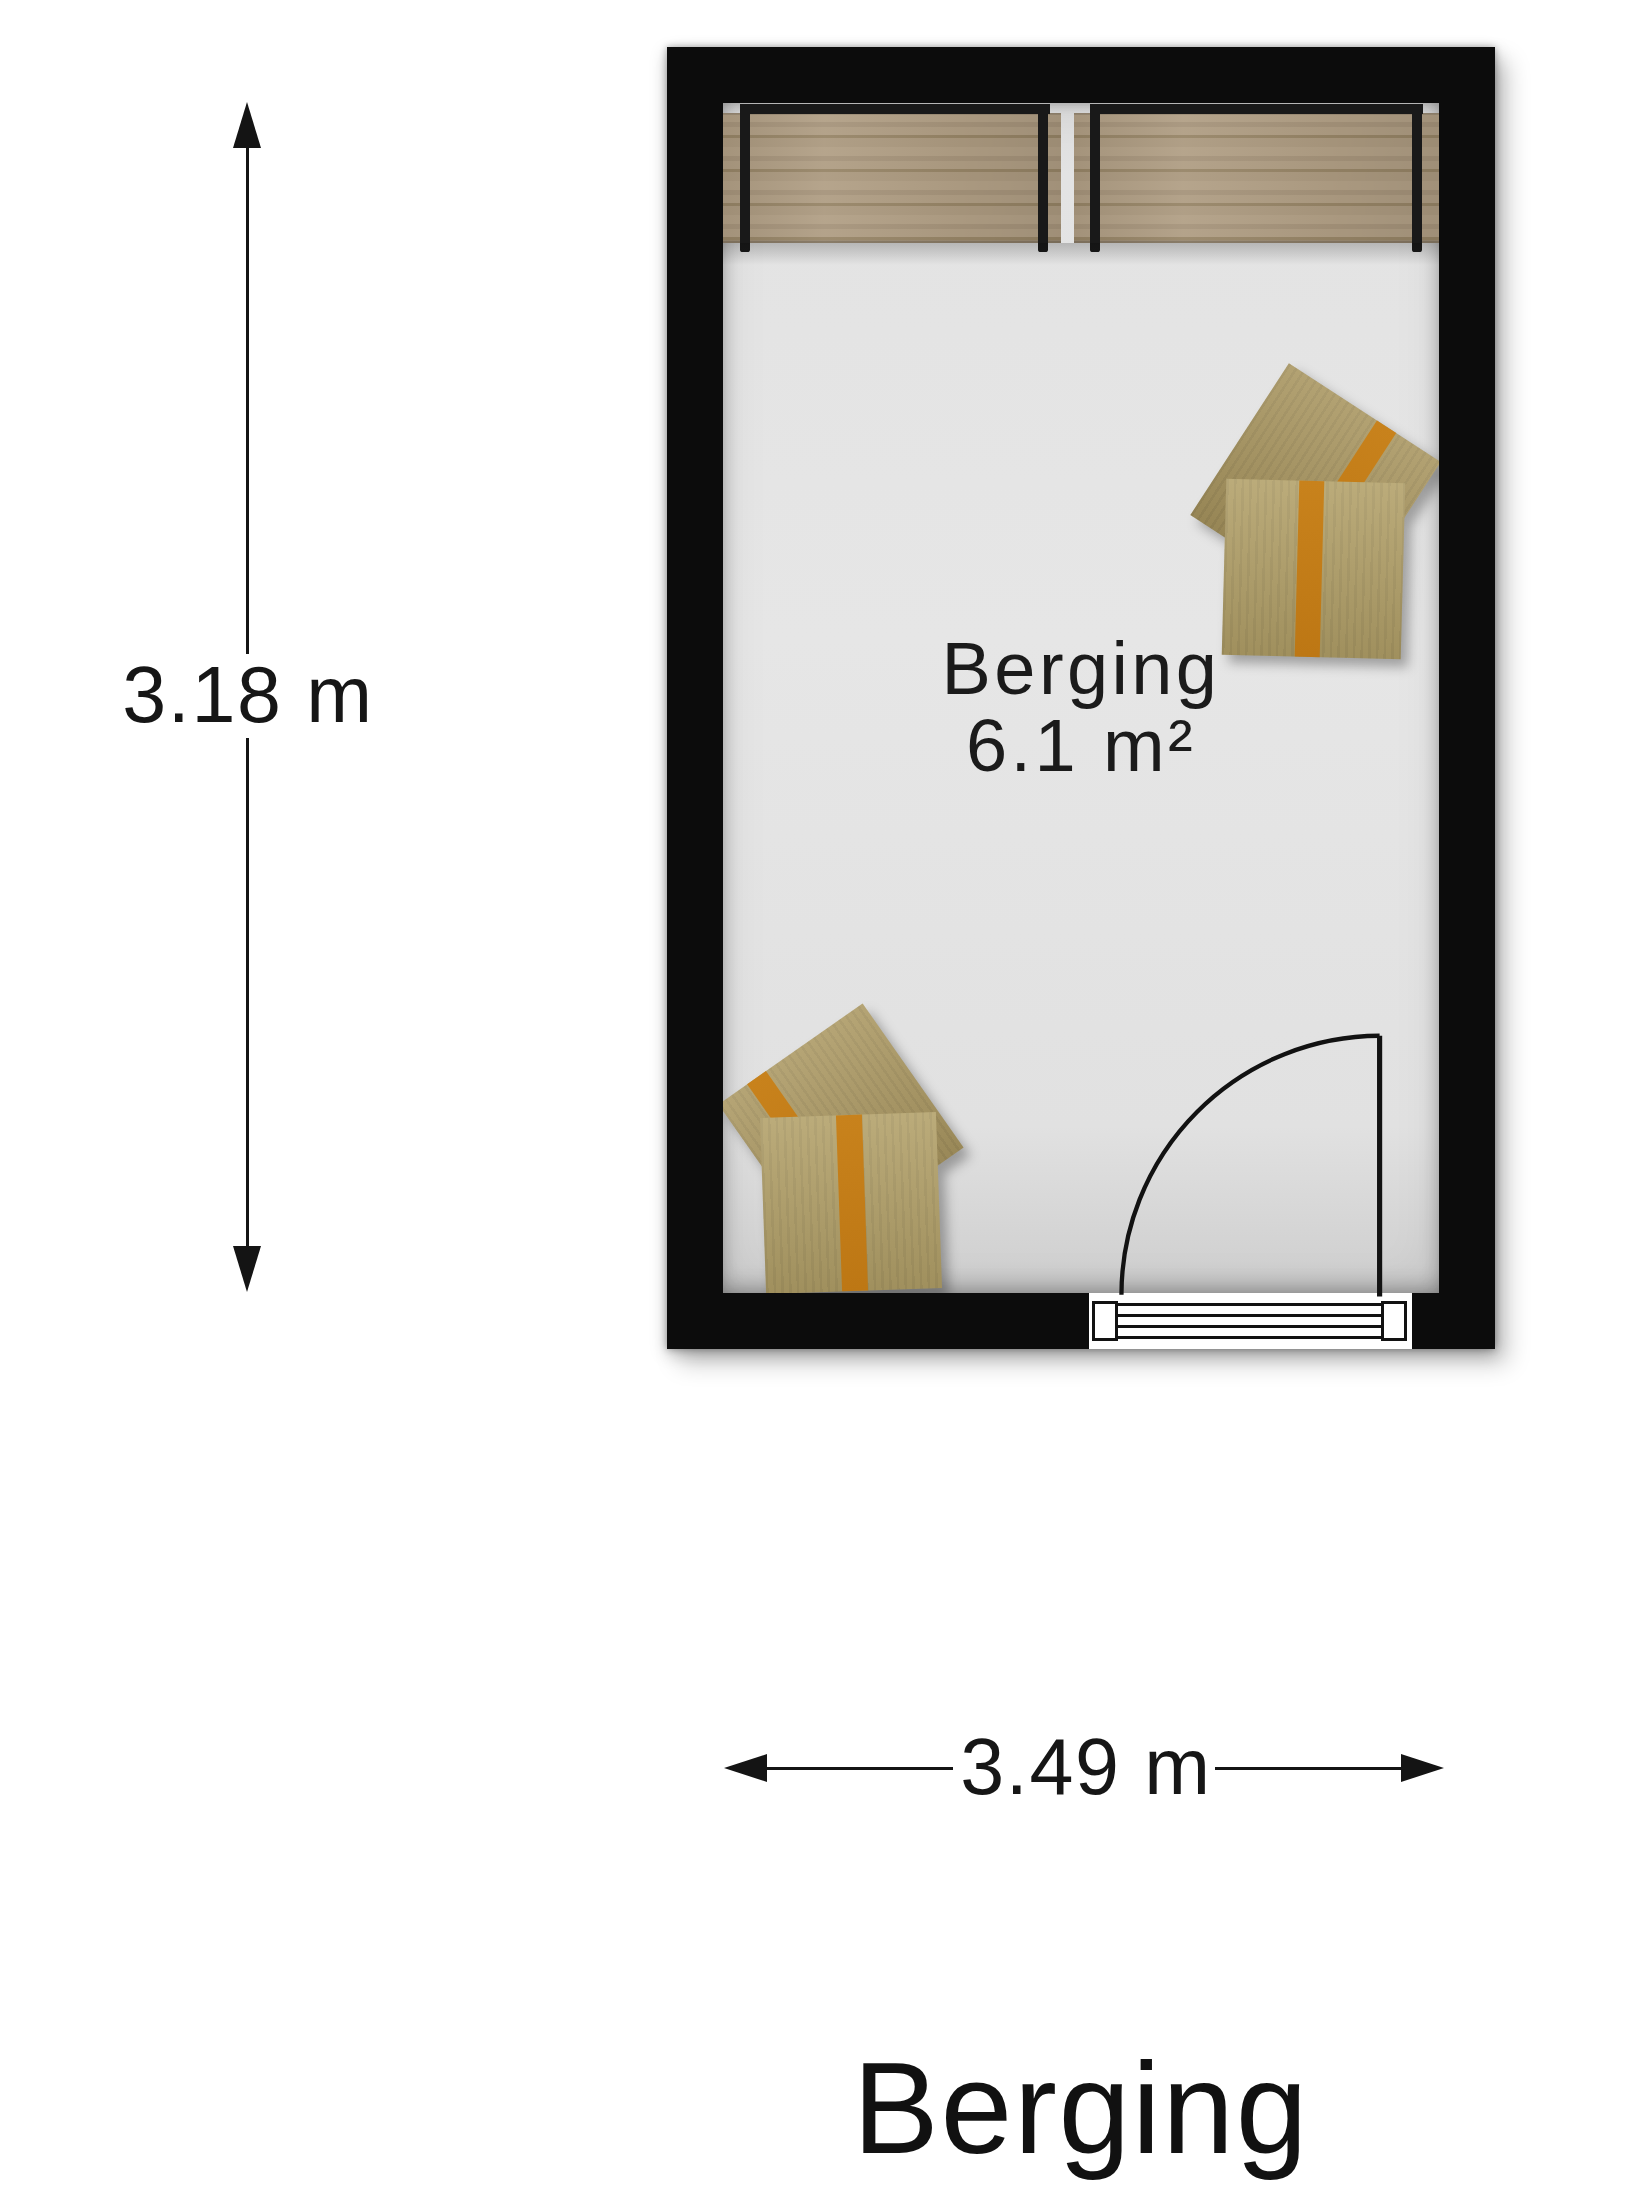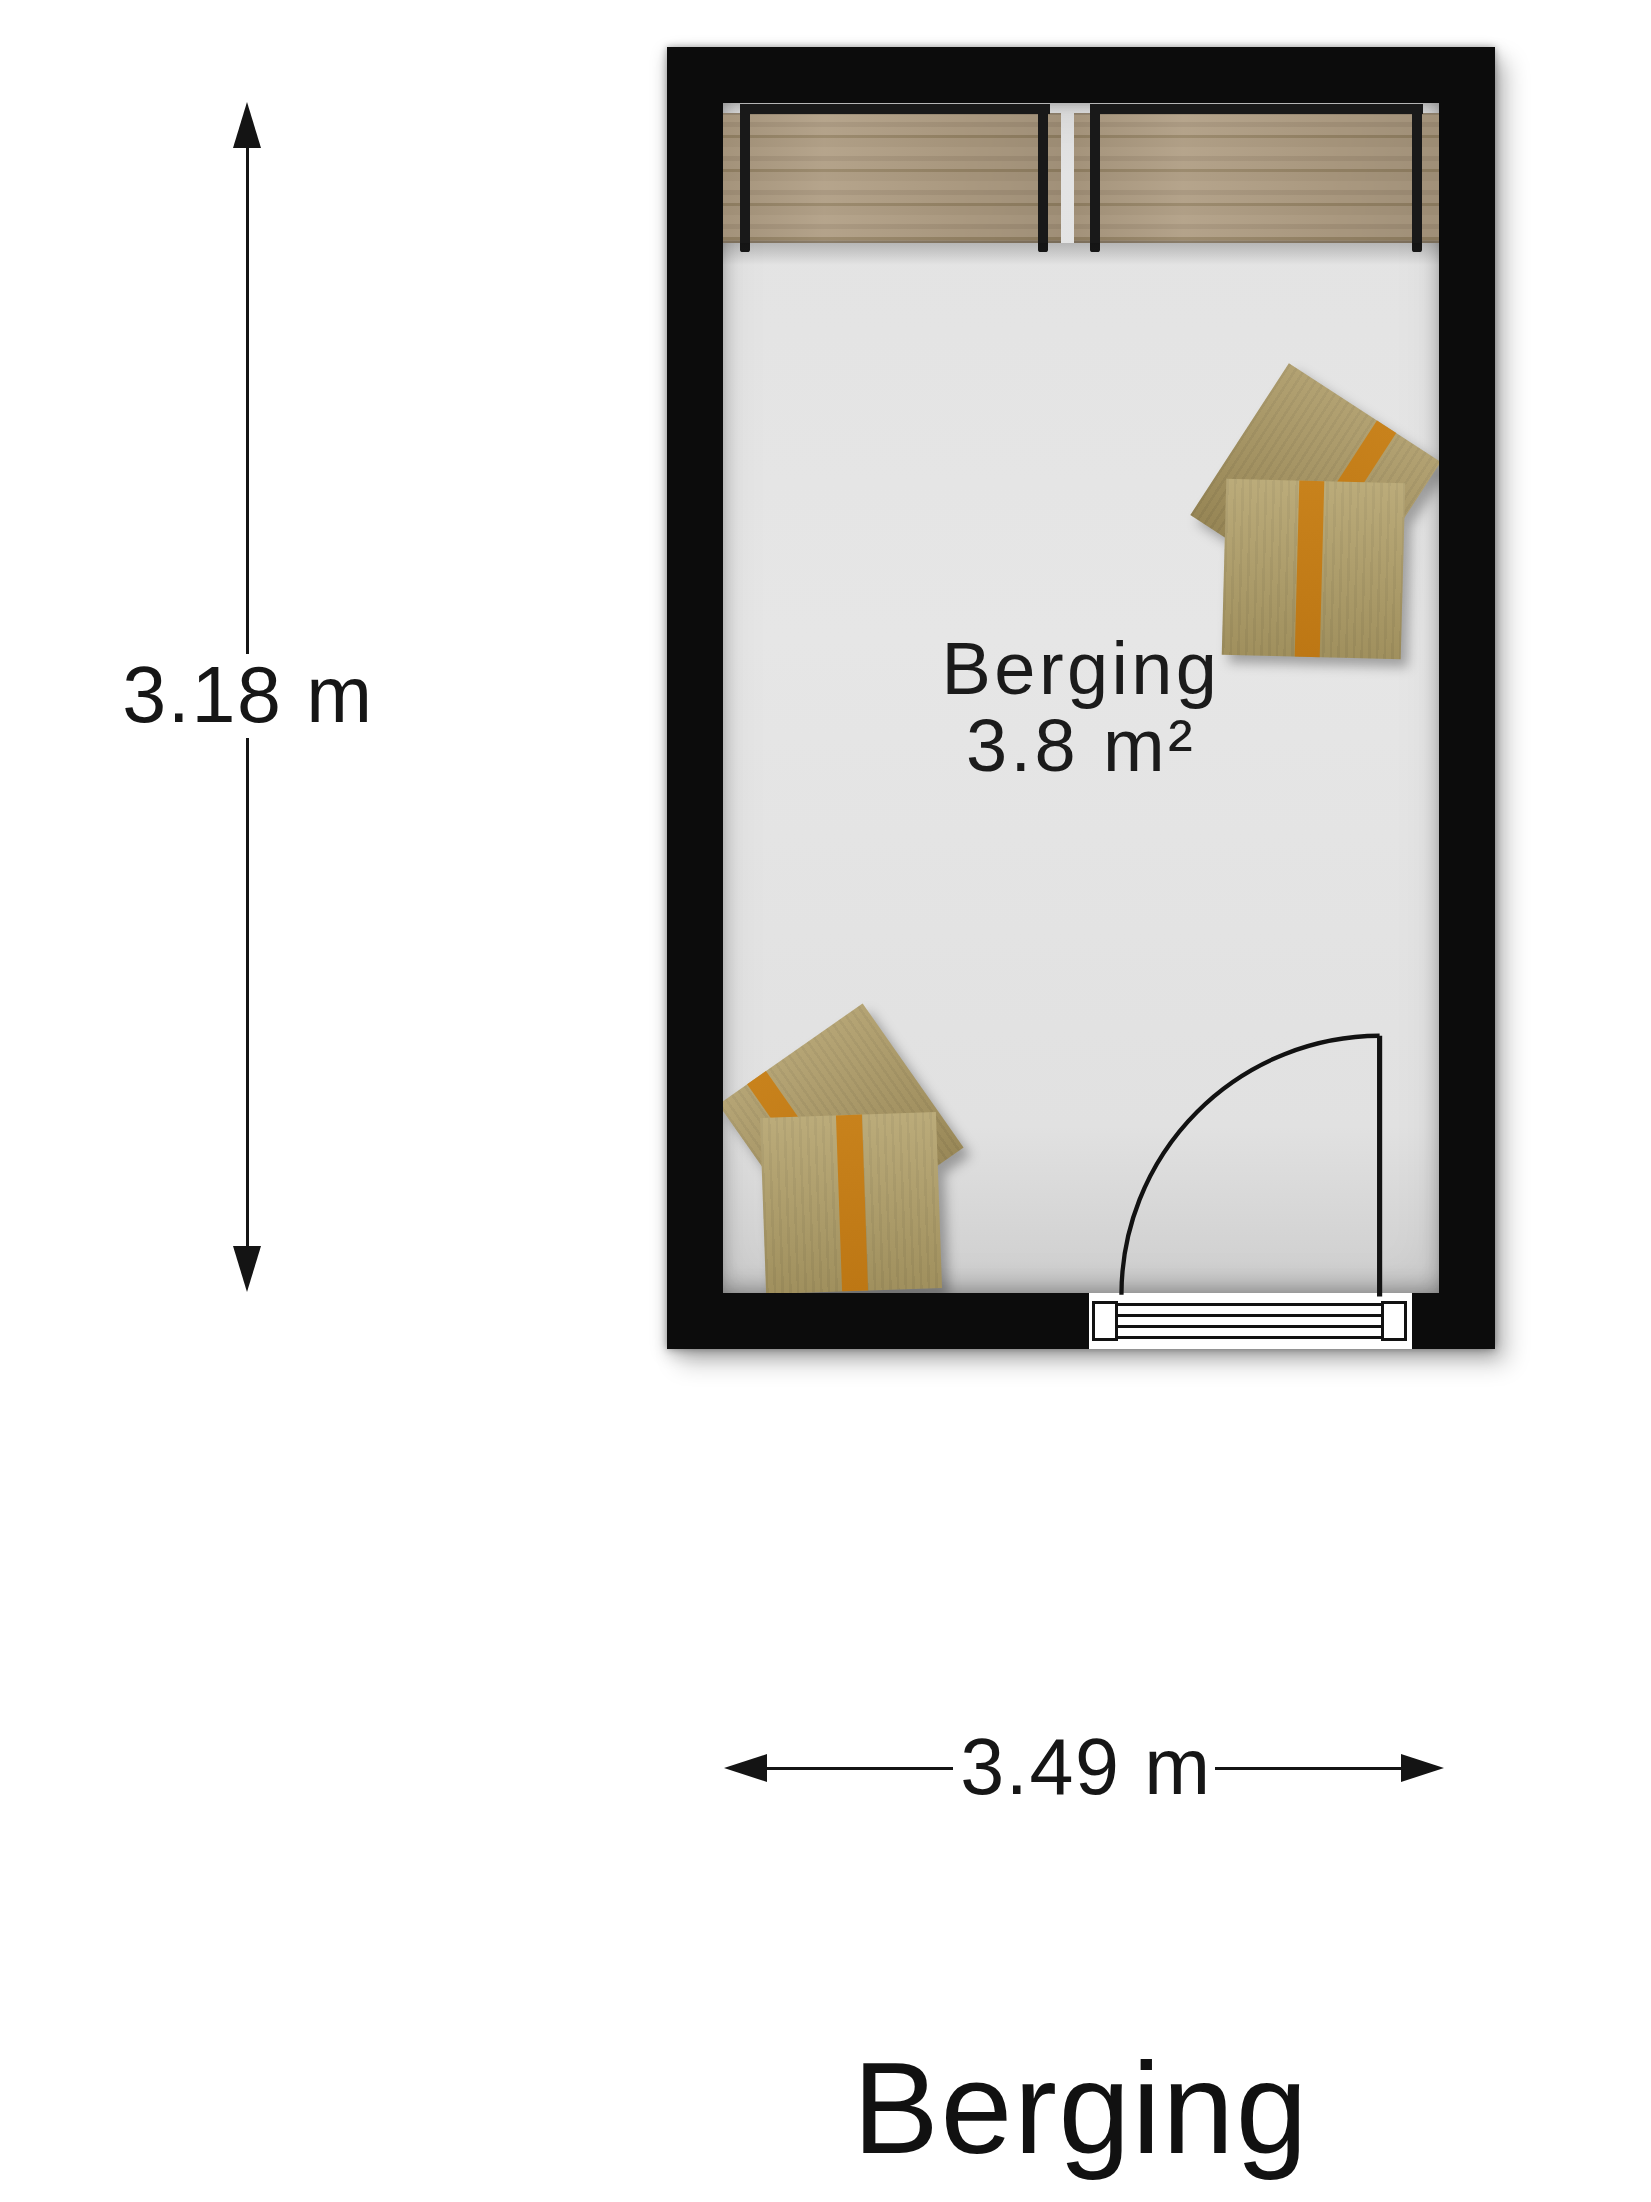--- a/index.html
+++ b/index.html
@@ -125,21 +125,21 @@
           <div class="tape" style="left:20%;width:13%;"></div>
         </div>
         <div class="cbox" style="left:13.8px;top:87px;width:176px;height:176px;transform:rotate(-2deg);background:#b2a068;">
           <div class="face"></div>
           <div class="tape" style="left:43%;width:15%;"></div>
         </div>
       </div>
 
       <div id="room-label">
         <div>Berging</div>
-        <div>3.8 m²</div>
+        <div>6.1 m²</div>
       </div>
     </div>
 
     <div id="door-opening">
       <div id="threshold-lines"></div>
       <div class="jamb-block" style="left:2.6px;"></div>
       <div class="jamb-block" style="left:292px;"></div>
     </div>
 
     <svg id="door-svg" viewBox="0 0 962 1513" xmlns="http://www.w3.org/2000/svg">

